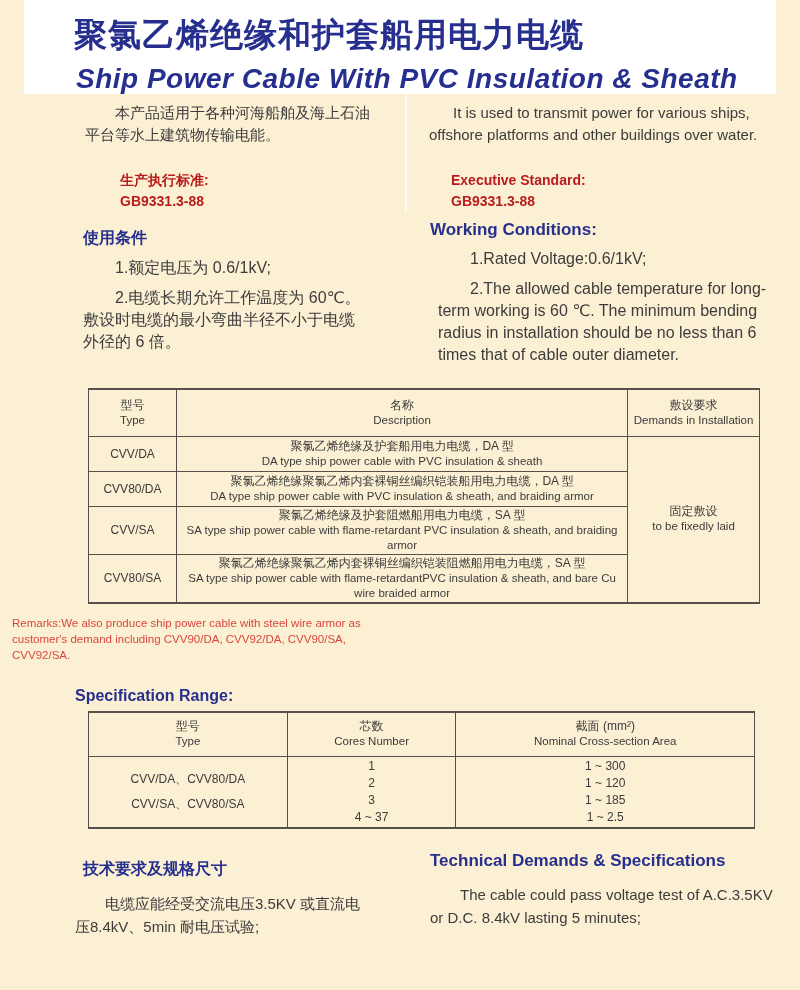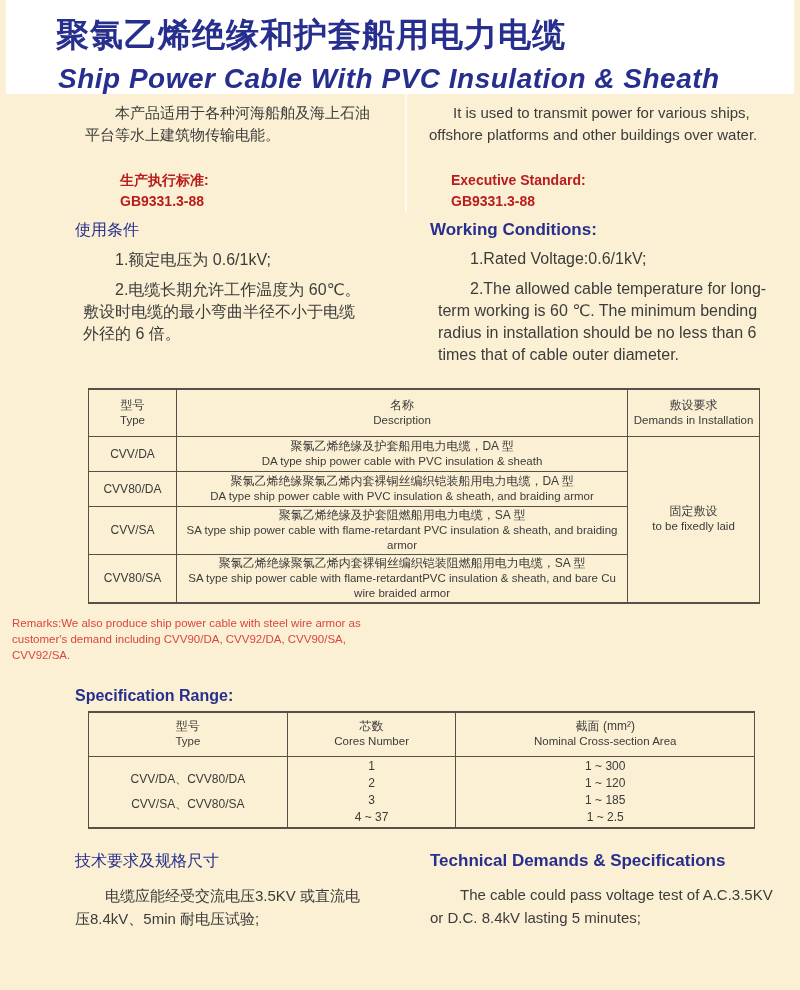--- a/index.html
+++ b/index.html
@@ -7,21 +7,21 @@
   body {
     width: 800px; height: 990px;
     background: #fbf0d3;
     color: #3c3c3c;
     font-family: "Liberation Sans", "DejaVu Sans", sans-serif;
     overflow: hidden;
   }
 
   
   .title-band {
-    margin: 0 6px;
+    margin: 0 24px;
     height: 94px;
     background: #ffffff;
     padding: 13px 0 0 50px;
   }
   .title-zh {
     margin: 0;
     color: #272f8e;
     font-size: 33px;
     font-weight: bold;
     letter-spacing: 1px;
@@ -47,21 +47,21 @@
   .indent2 { text-indent: 2em; }
   .indent15 { text-indent: 1.6em; }
   .std { margin-top: 24px; font-weight: bold; color: #b91c1c; font-size: 14px; line-height: 21px; }
   .std-zh { margin-left: 35px; }
   .std-en { margin-left: 22px; }
 
   
   .conditions { margin-top: 8px; }
   .cond-left  { padding: 0 30px 0 75px; }
   .cond-right { padding: 0 12px 0 25px; }
-  .h-zh { margin: 0; color: #272f8e; font-weight: normal; font-size: 16px; }
+  .h-zh { margin: 8px; color: #272f8e; font-weight: bold; font-size: 16px; }
   .h-en { margin: 0; color: #272f8e; font-weight: bold; font-size: 17px; }
   .cond-body { margin-top: 7px; }
   .cond-body p { margin: 8px; font-size: 16px; line-height: 22px; text-indent: 2em; }
 
   
   .sec-head { padding-left: 75px; }
   .sec-head .h-zh { font-size: 15px; }
   .sec-head .h-en { font-size: 16px; margin-top: 2px; }
 
   

